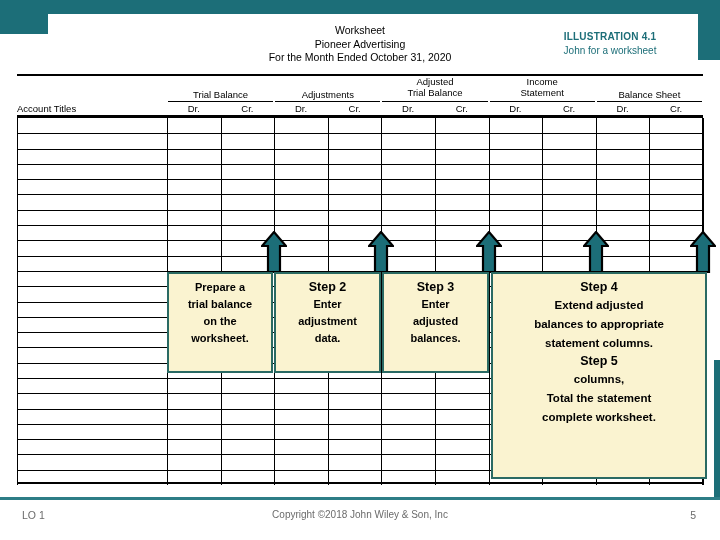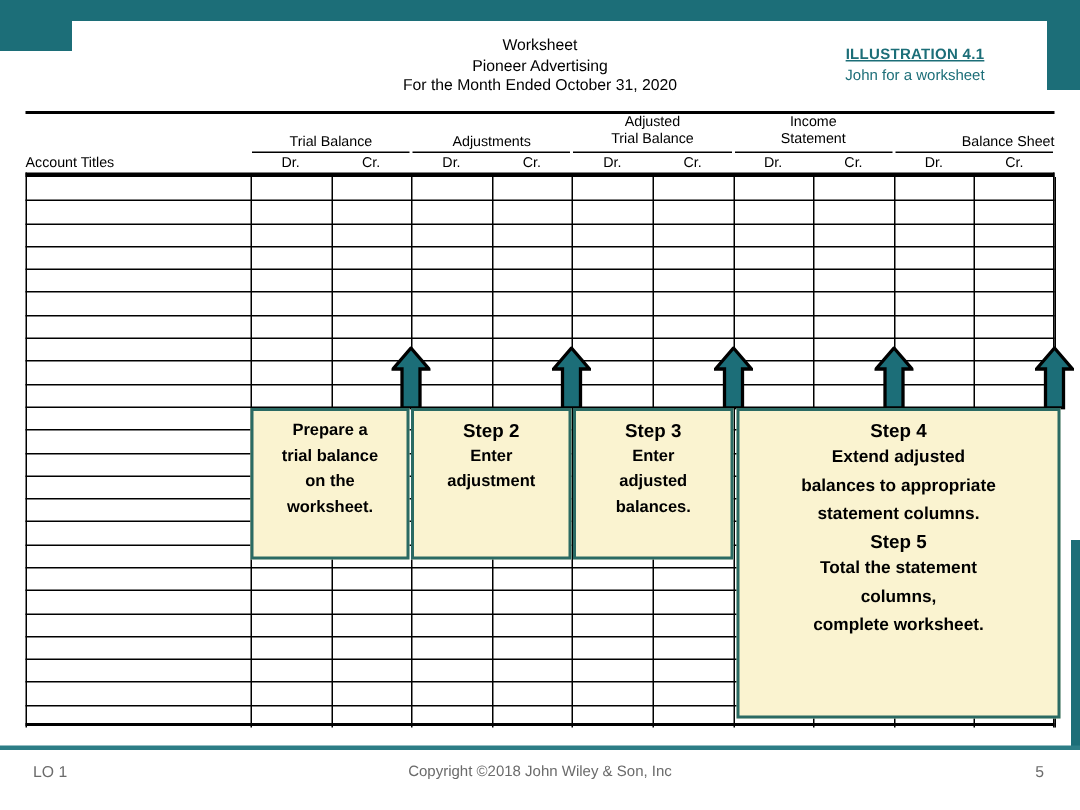--- a/index.html
+++ b/index.html
@@ -20,21 +20,21 @@
 
   
   .title-block{
     position:absolute;left:200px;top:24px;width:320px;
     text-align:center;font-size:10.5px;line-height:13.5px;color:#000;
   }
   .illustration-block{
     position:absolute;left:520px;top:30px;width:180px;
     text-align:center;line-height:13.5px;
   }
-  .illus-label{font-size:10px;font-weight:bold;color:#1c6e78;letter-spacing:.2px;text-decoration:underline;}
+  .illus-label{font-size:10px;font-weight:bold;color:#1c6e78;letter-spacing:.2px;}
   .illus-sub{font-size:10px;color:#1c6e78;}
 
   
   .rule-top{position:absolute;left:17px;top:74px;width:686px;height:2px;background:#000;}
   .grp{position:absolute;text-align:center;font-size:9.5px;line-height:11px;color:#000;}
   .grp-rule{position:absolute;height:1px;background:#000;}
   .acct-title{position:absolute;font-size:9.5px;color:#000;text-align:left;}
   .dc{position:absolute;text-align:center;font-size:9.5px;color:#000;}
 
   
@@ -108,21 +108,21 @@
       <div class="grp-rule" style="left: 382.4px; width: 105.2px; top: 101px;"></div>
       <div class="dc" style="left: 381.4px; width: 53.6px; top: 103px;">Dr.</div>
       <div class="dc" style="left: 435px; width: 53.6px; top: 103px;">Cr.</div>
       <div class="grp" style="left: 488.6px; width: 107.2px; top: 76px;">
         <div>Income</div>
         <div>Statement</div>
       </div>
       <div class="grp-rule" style="left: 489.6px; width: 105.2px; top: 101px;"></div>
       <div class="dc" style="left: 488.6px; width: 53.6px; top: 103px;">Dr.</div>
       <div class="dc" style="left: 542.2px; width: 53.6px; top: 103px;">Cr.</div>
-      <div class="grp" style="left: 595.8px; width: 107.2px; top: 89px; text-align: right;">
+      <div class="grp" style="left: 595.8px; width: 107.2px; top: 89px;">
         <div>Balance Sheet</div>
       </div>
       <div class="grp-rule" style="left: 596.8px; width: 105.2px; top: 101px;"></div>
       <div class="dc" style="left: 595.8px; width: 53.6px; top: 103px;">Dr.</div>
       <div class="dc" style="left: 649.4px; width: 53.6px; top: 103px;">Cr.</div>
       <div class="acct-title" style="left: 17px; width: 150px; top: 103px;">Account Titles</div>
     </div>
 
   <div id="grid">
     <div class="gtop"></div>
@@ -187,37 +187,38 @@
     <div class="b">Prepare a</div>
     <div class="b">trial balance</div>
     <div class="b">on the</div>
     <div class="b">worksheet.</div>
   </div>
 
   <div class="step s2" style="left:274px;top:272px;width:107px;height:101px;">
     <div class="h">Step 2</div>
     <div class="b">Enter</div>
     <div class="b">adjustment</div>
+    <div class="b">data.</div>
   </div>
 
   <div class="step s3" style="left:382px;top:272px;width:107px;height:101px;">
     <div class="h">Step 3</div>
     <div class="b">Enter</div>
     <div class="b">adjusted</div>
     <div class="b">balances.</div>
   </div>
 
   <div class="step s4" style="left:491px;top:272px;width:216px;height:207px;">
     <div class="h">Step 4</div>
     <div class="b">Extend adjusted</div>
     <div class="b">balances to appropriate</div>
     <div class="b">statement columns.</div>
     <div class="h">Step 5</div>
+    <div class="b">columns,</div>
     <div class="b">Total the statement</div>
-    <div class="b">columns,</div>
     <div class="b">complete worksheet.</div>
   </div>
 
   <div class="footer-lo">LO 1</div>
   <div class="footer-copy">Copyright ©2018 John Wiley &amp; Son, Inc</div>
   <div class="footer-page">5</div>
 
 </div>
 
 </body></html>

